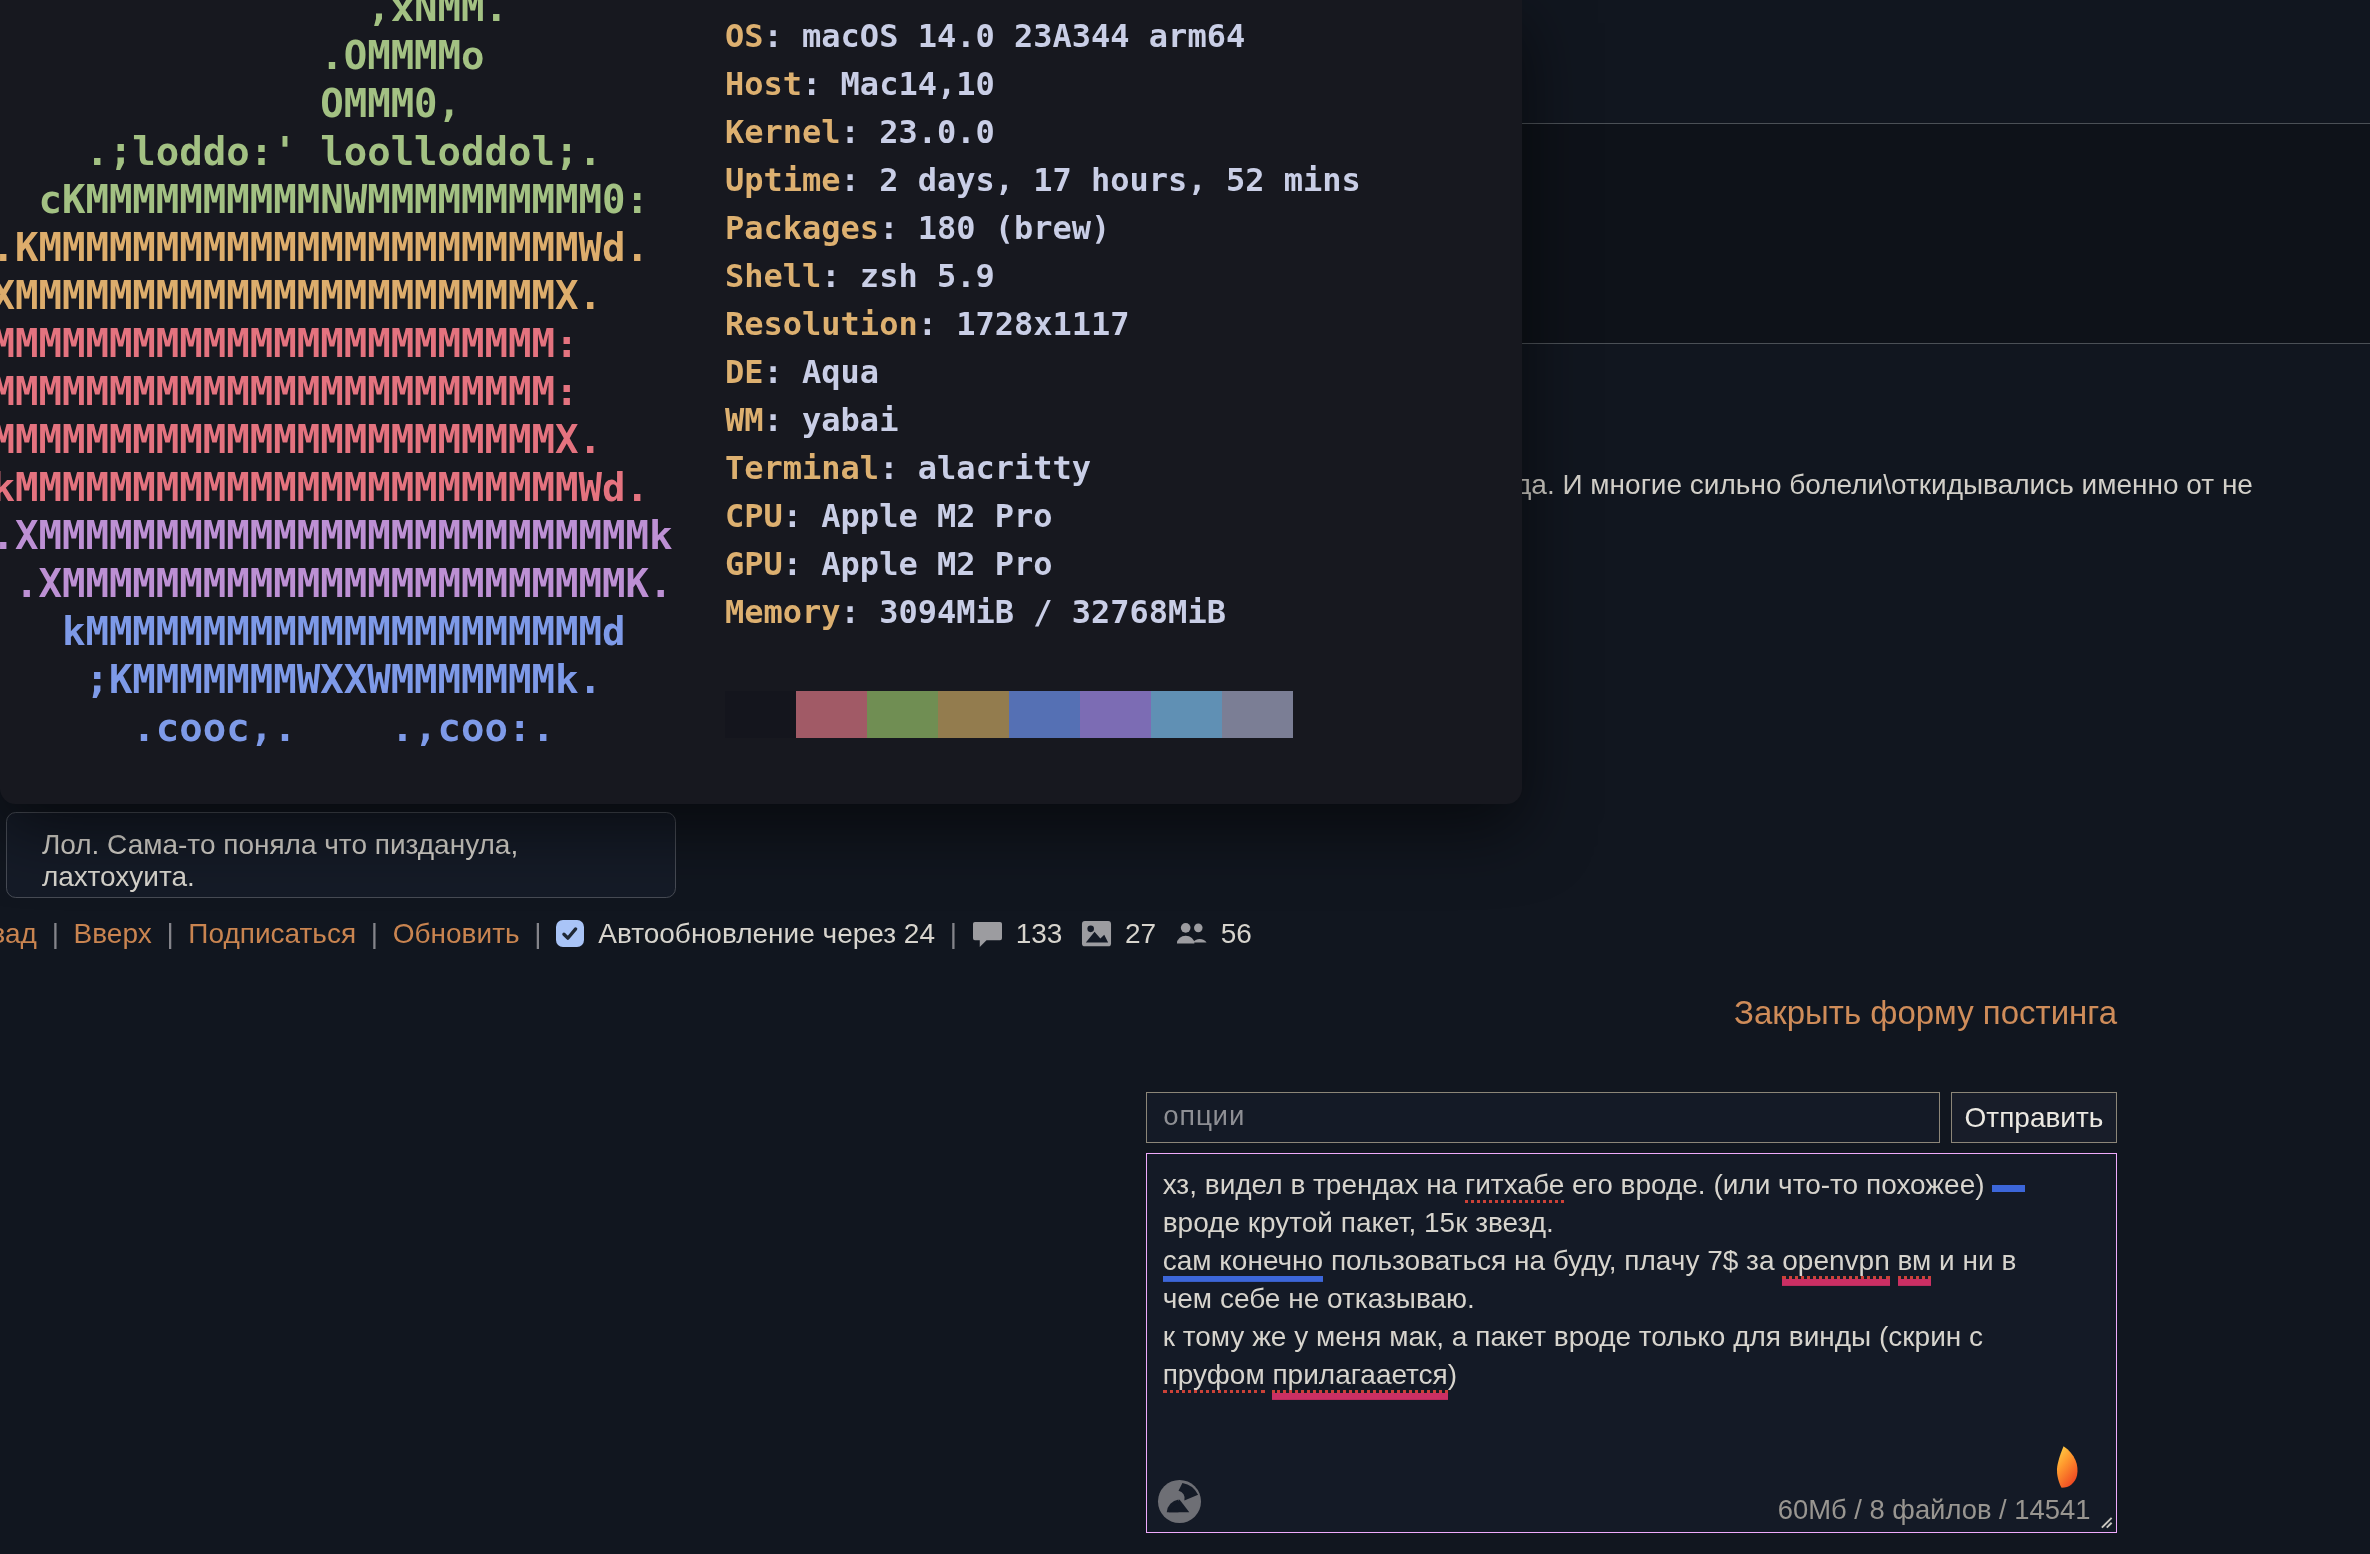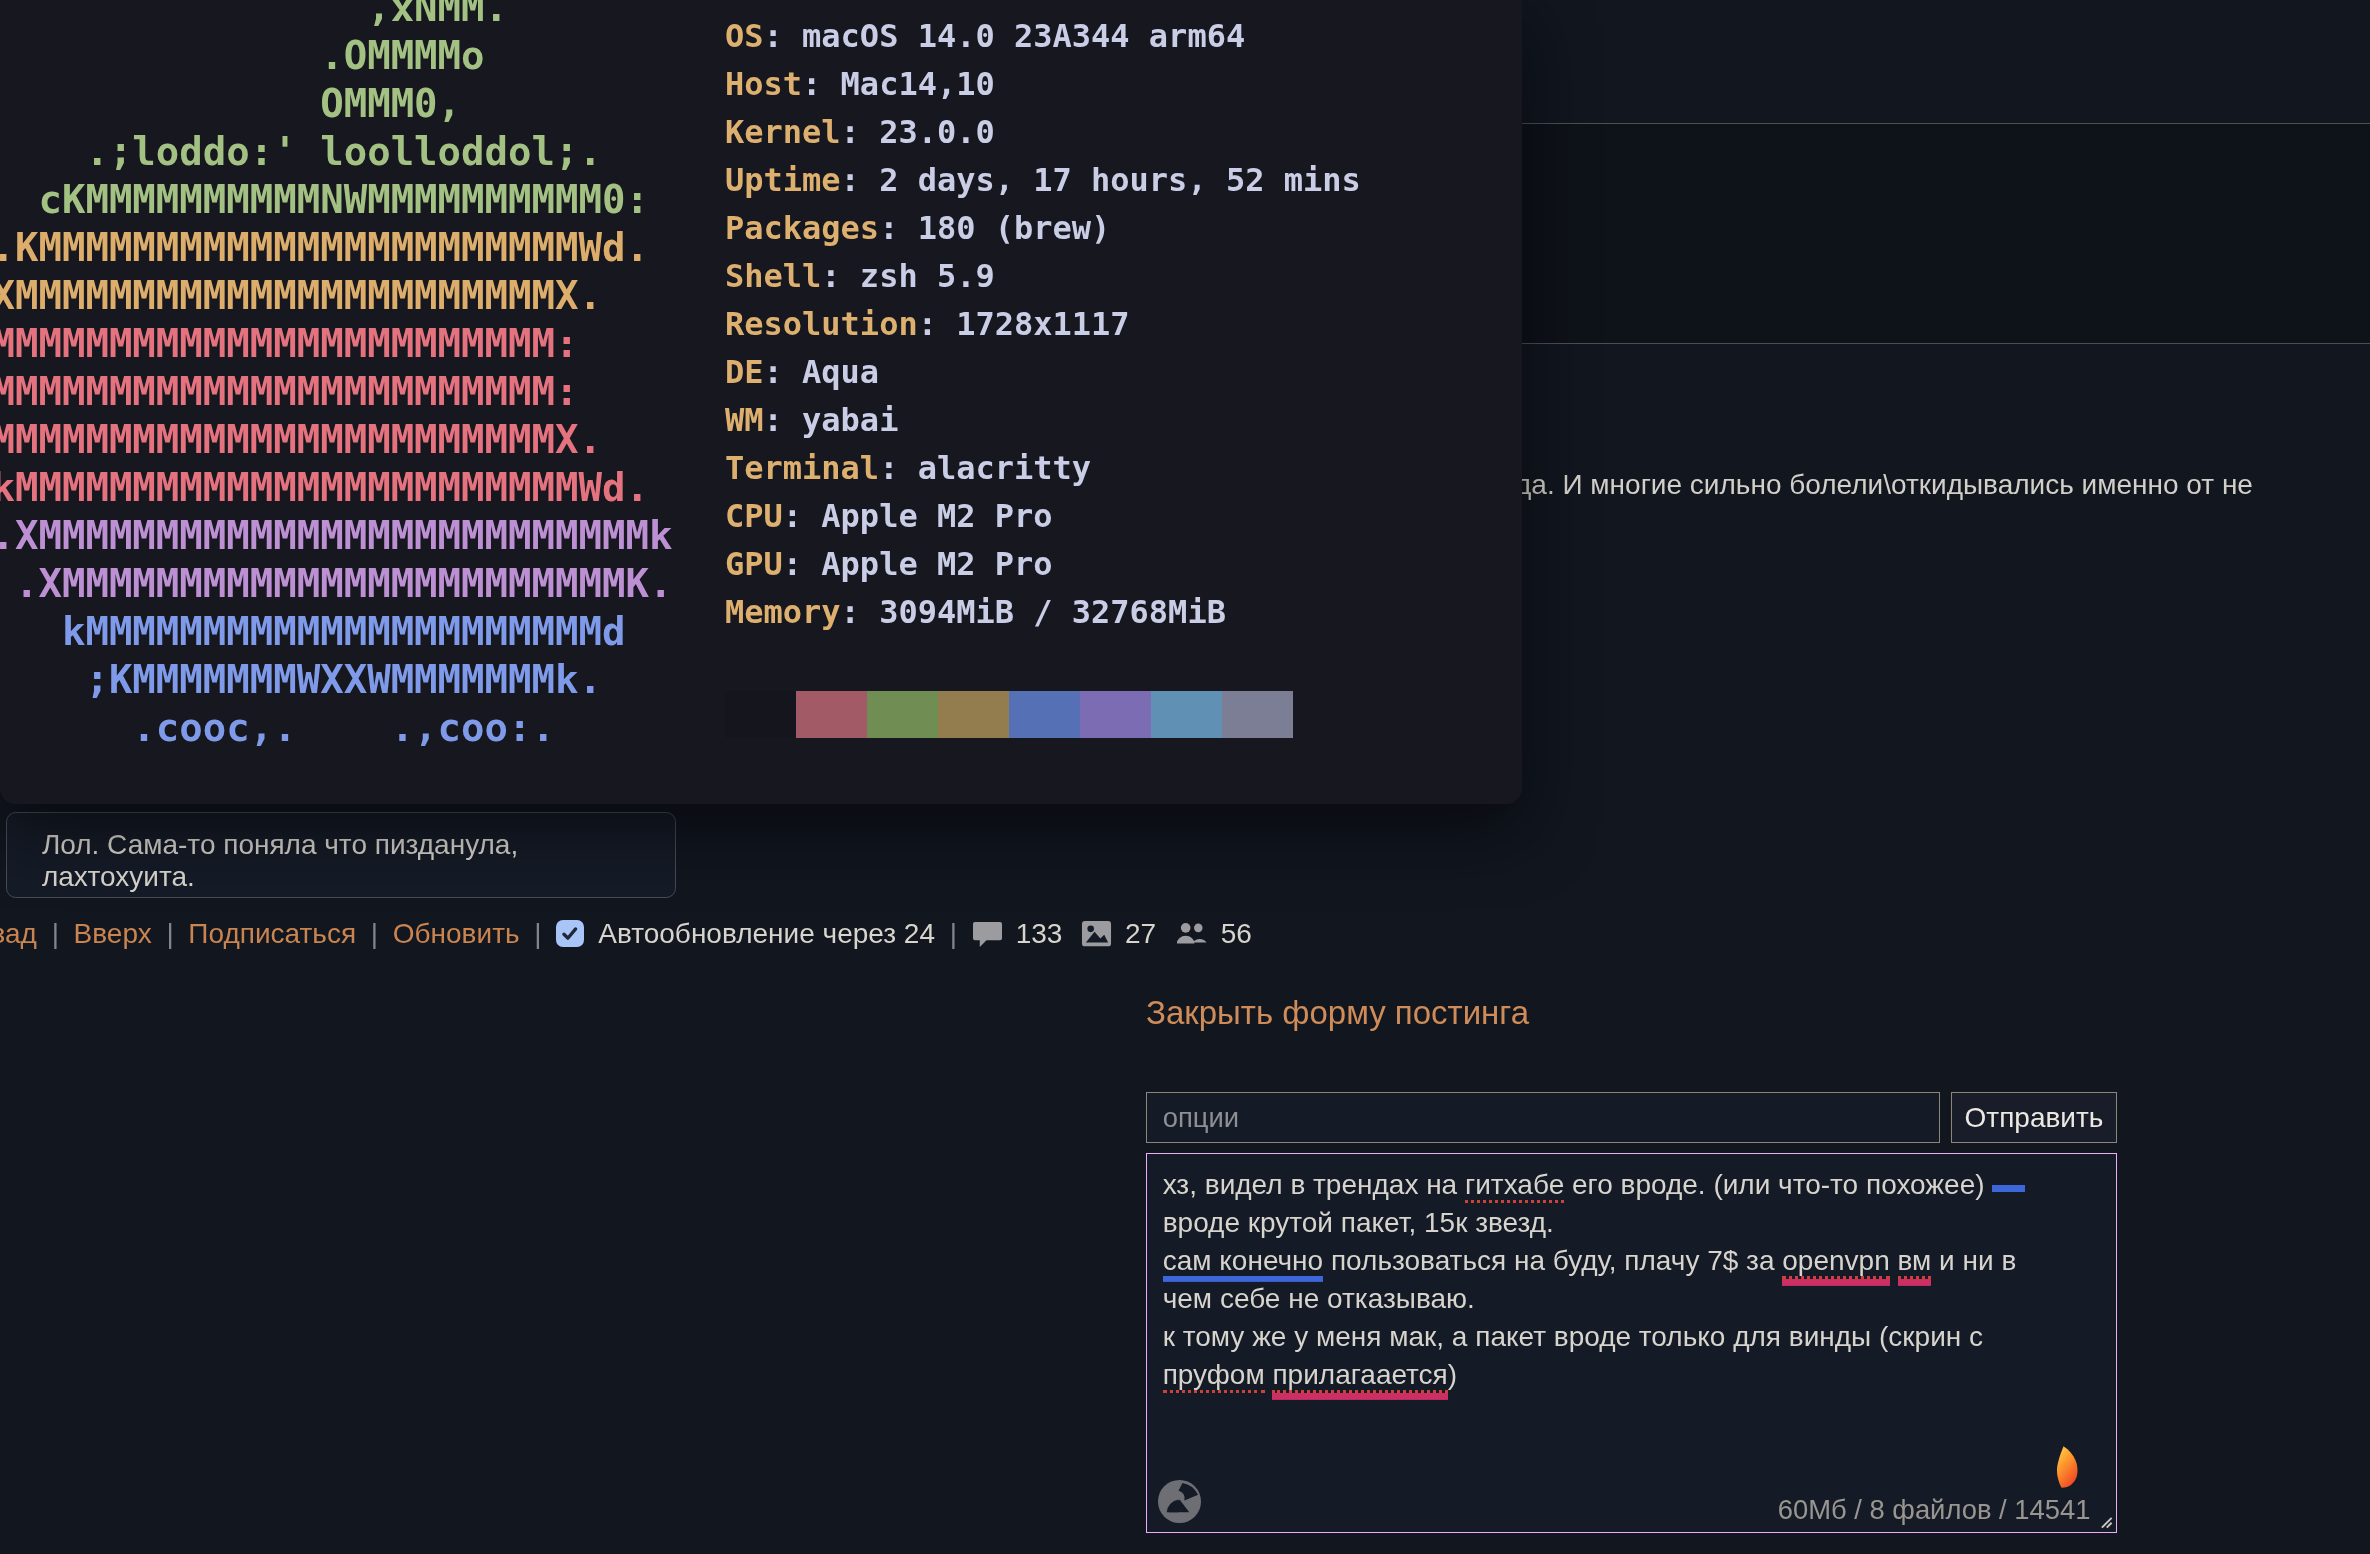--- a/index.html
+++ b/index.html
@@ -20,22 +20,22 @@
   .navbar{position:absolute;left:-7.8px;top:915px;height:37px;display:flex;align-items:center;gap:14.7px;font-size:28px;white-space:nowrap}
   .nav-link{color:#c98450;cursor:pointer}
   .sep{color:#84848a}
   .checkbox{width:27.4px;height:27.4px;border-radius:6.9px;background:#a9c4f7;display:flex;align-items:center;justify-content:center}
   .nav-label{color:#d7d4cd}
   .counter{display:flex;align-items:center;gap:13px;color:#d7d4cd}
   .counter + .counter{margin-left:3.9px}
   .cicon{display:block}
 
   
-  .close-link{position:absolute;left:1146px;top:994px;width:971px;text-align:left;font-size:33px;color:#cf8c59;cursor:pointer}
-  .opt-input{position:absolute;left:1146px;top:1092px;width:794px;height:51px;background:#141a26;border:1px solid #8c8678;font-size:27.4px;color:#d7d4cd;padding:0 15.7px;font-family:Liberation Sans, sans-serif;outline:none}
+  .close-link{position:absolute;left:1146px;top:994px;width:971px;text-align:right;font-size:33px;color:#cf8c59;cursor:pointer}
+  .opt-input{position:absolute;left:1146px;top:1092px;width:794px;height:51px;background:#141a26;border:1px solid #8c8678;font-size:27.4px;color:#d7d4cd;padding:0 15.7px;font-family:Liberation Mono, monospace;outline:none}
   .opt-input::placeholder{color:#8e8f94}
   .submit-btn{position:absolute;left:1951px;top:1092px;width:166px;height:51px;background:#181d29;border:1px solid #8c8678;color:#ece9e2;font-size:28px;font-family:"Liberation Sans",sans-serif;cursor:pointer}
   .textarea{position:absolute;left:1146px;top:1153px;width:971px;height:380px;background:#141a26;border:1px solid #f0abfc;padding:11.8px 15.7px;cursor:text}
   .mline{font-size:28px;line-height:38px;color:#d7d4cd}
   .u-dot{border-bottom:3.9px dotted #cc4238}
   .u-blue{box-shadow:0 5.9px 0 #3c66d9}
   .u-crim{border-bottom:3.9px dotted #cc4238;box-shadow:0 6.9px 0 #cb2f64}
   .cursor-dash{display:inline-block;width:33px;height:6.9px;background:#3c66d9;margin-left:7.8px;transform:translateY(-2px)}
   .footer-note{position:absolute;right:25.5px;bottom:5.9px;font-size:27.4px;color:#999691}
   .resize-handle{position:absolute;right:2px;bottom:2px;cursor:nwse-resize}

